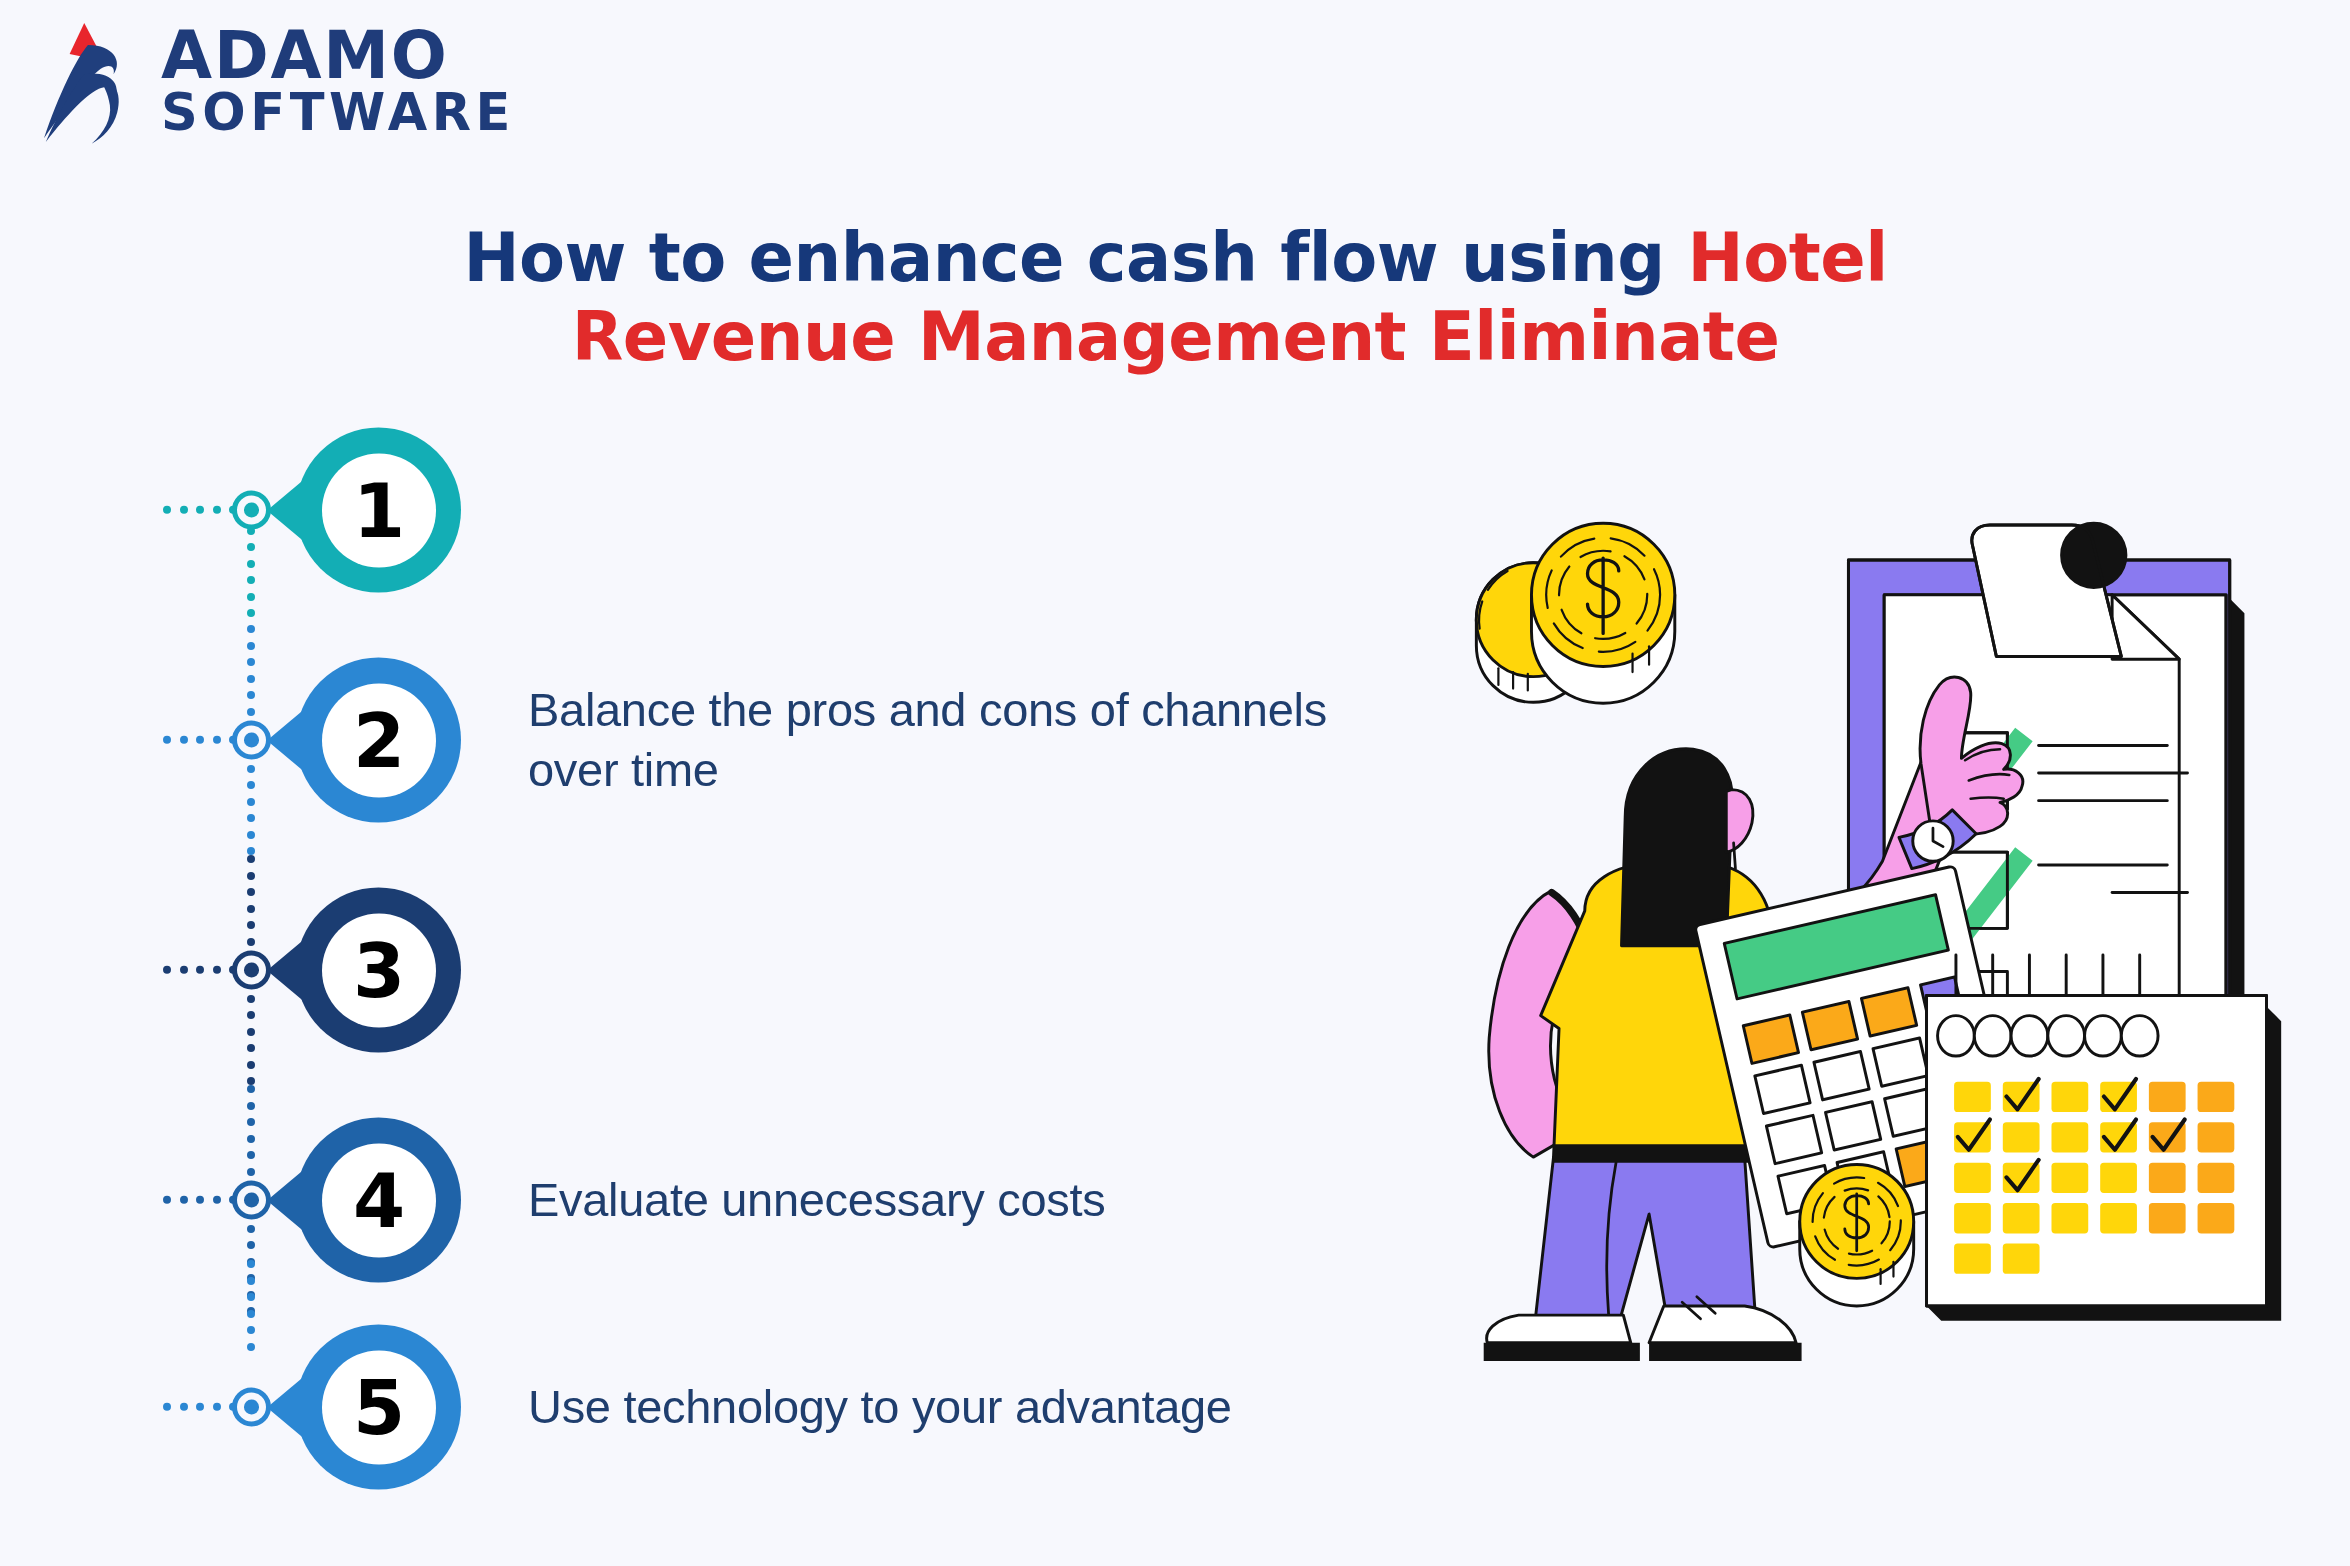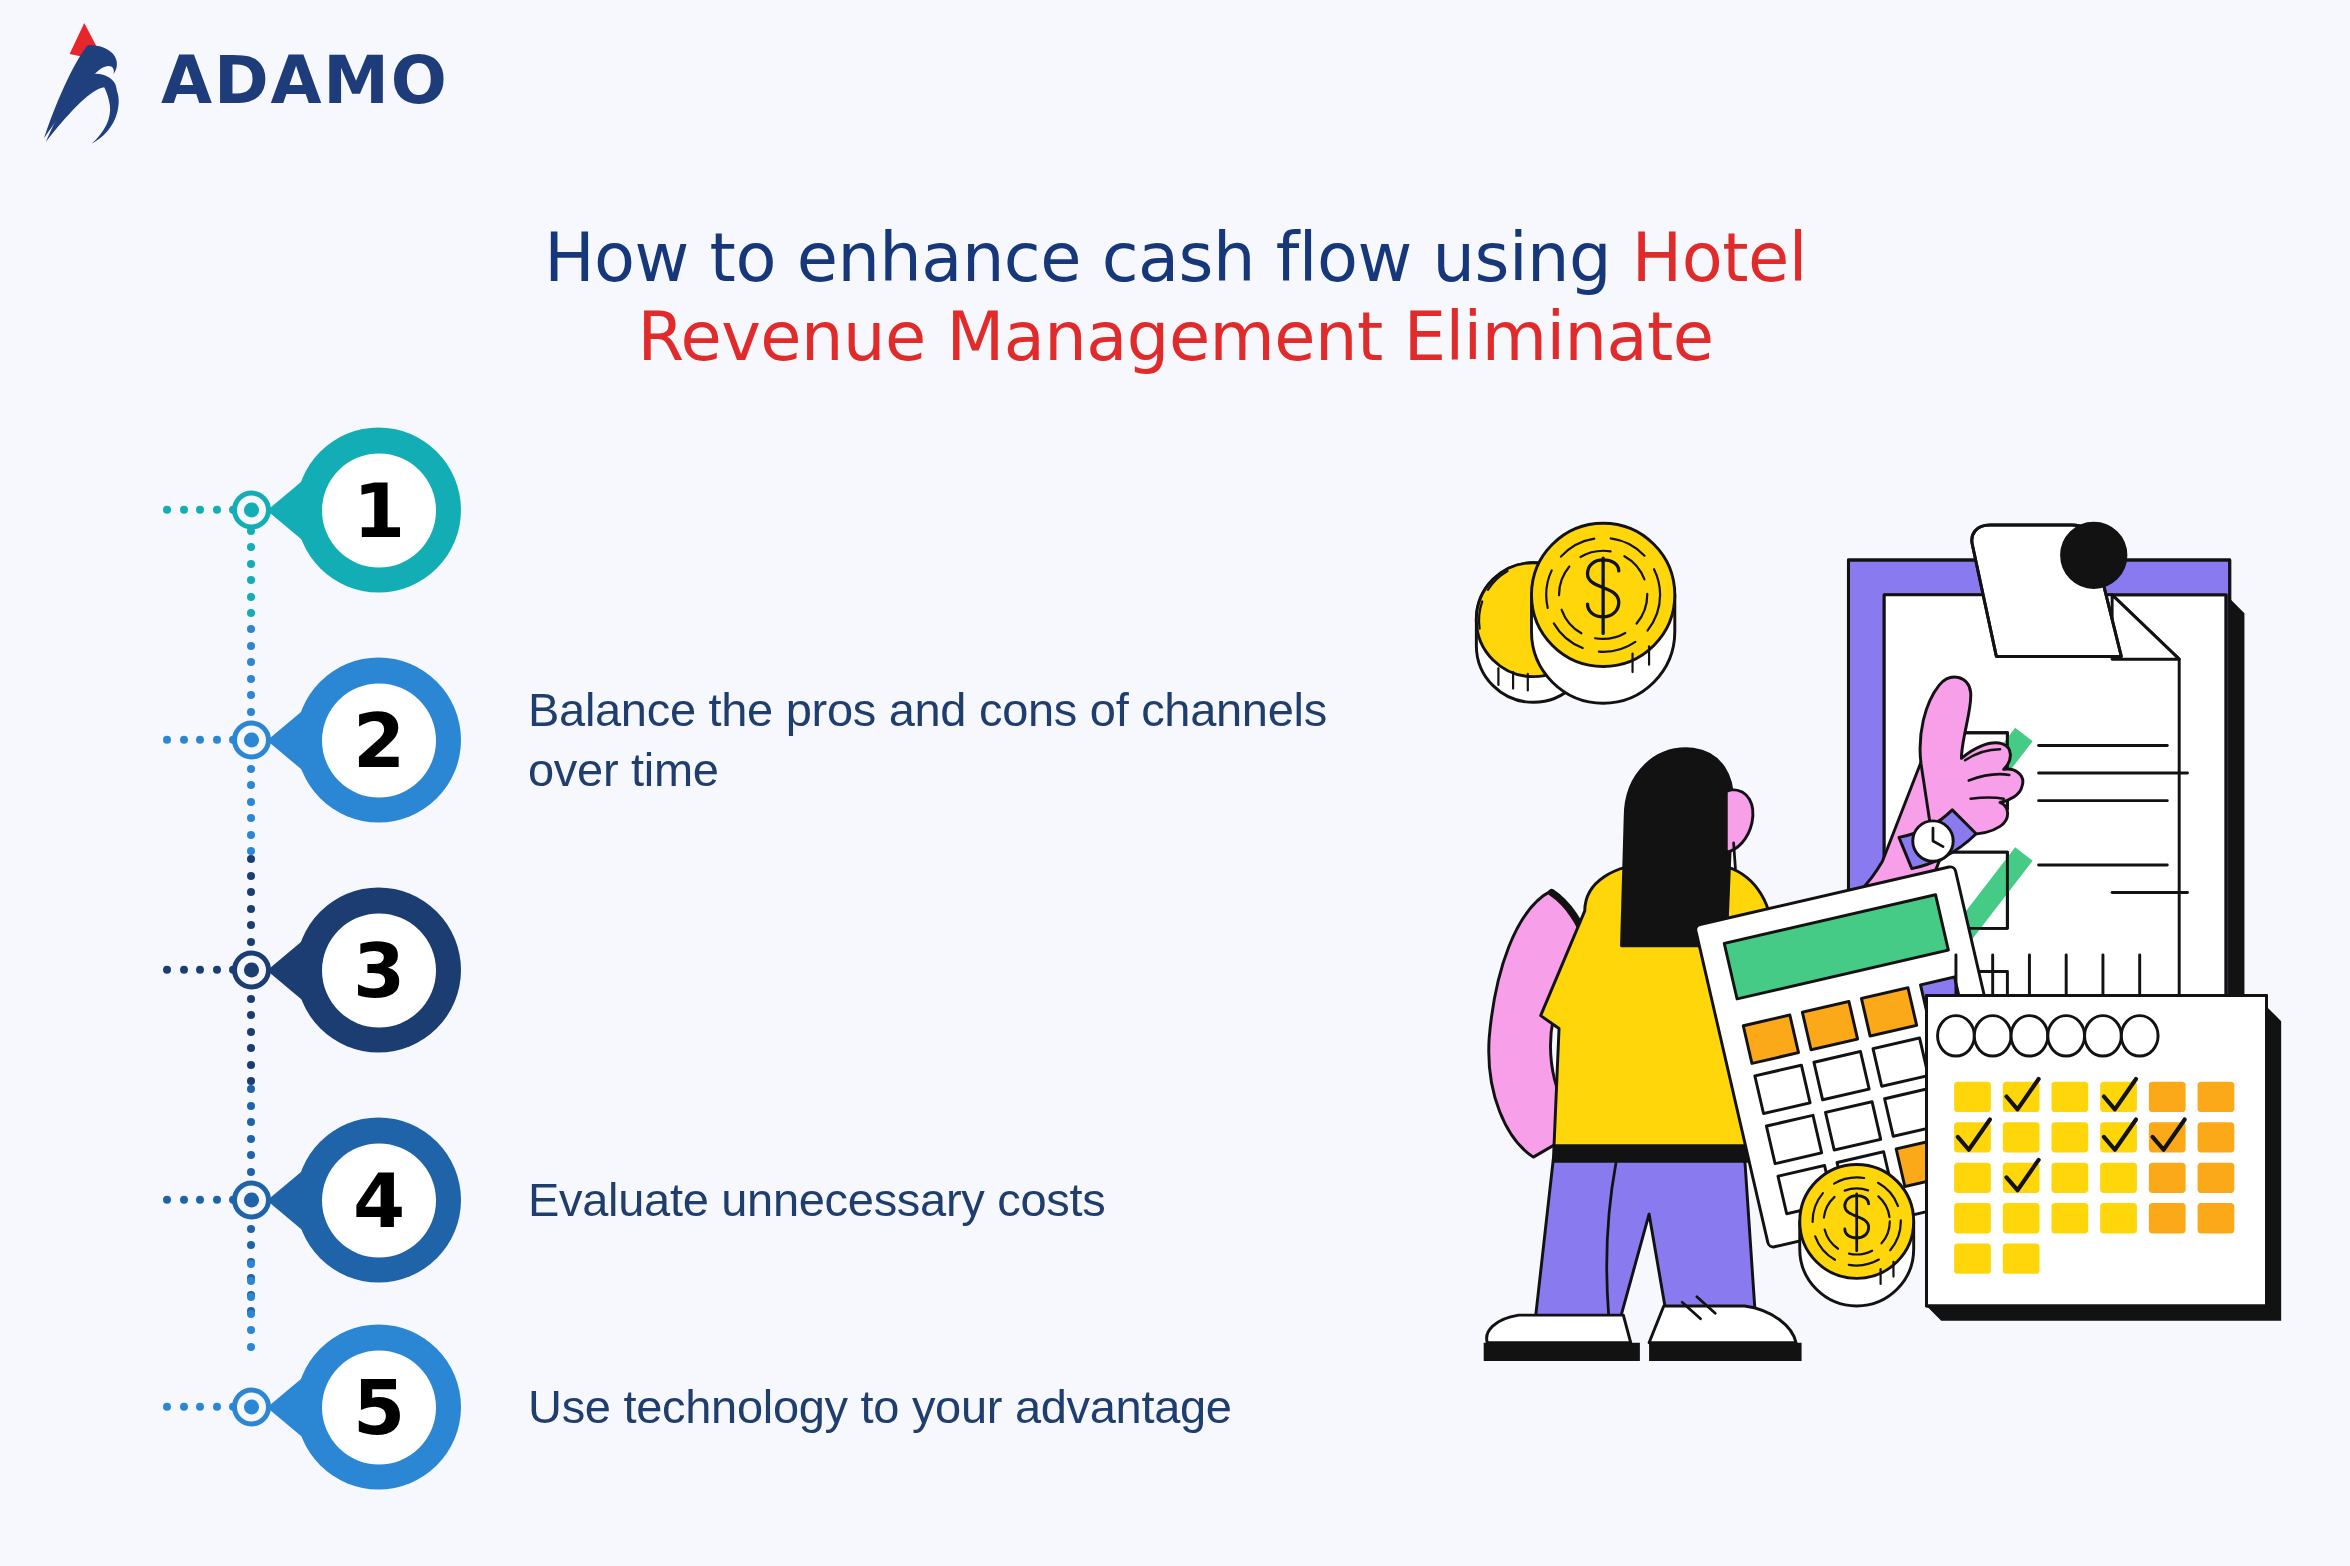--- a/index.html
+++ b/index.html
@@ -15,21 +15,21 @@
   .logo-mark{width:108px;height:129px;position:relative;}
   .logo-text{display:flex;flex-direction:column;line-height:0.98;}
   .logo-line1{font-size:66px;font-weight:800;letter-spacing:1.8px;color:#1F3C7A;font-family:"DejaVu Sans",sans-serif;}
   .logo-line2{font-size:51px;font-weight:800;letter-spacing:4.6px;color:#1F3C7A;font-family:"DejaVu Sans",sans-serif;}
 
   
   .title{
     position:absolute;left:395px;top:174px;width:1561px;
     text-align:center;line-height:1.18;
     font-family:"DejaVu Sans", sans-serif;
-    font-weight:400;font-size:67px;letter-spacing:-0.5px;
+    font-weight:700;font-size:67px;letter-spacing:-0.5px;
   }
   .t-navy{color:#16387A;}
   .t-red{color:#E12B2B;}
 
   
   .steps{position:absolute;left:0;top:395px;width:1433px;}
   .step{position:relative;height:230px;}
   .step:last-child{height:184px;}
 
   .lead-dots{
@@ -97,20 +97,21 @@
   <div class="logo-mark">
     <svg width="108" height="129" viewBox="0 0 118 140">
       <path d="M56 6 L78 48 L40 40 Z" fill="#E8252C"></path>
       <path d="M60 30 C48 44 28 84 12 132 C40 92 58 68 74 56 C84 50 90 54 88 62 C98 48 88 30 60 30 Z" fill="#203F7D"></path>
       <path d="M56 62 C44 76 26 108 14 136 C38 106 56 86 72 78 C86 72 92 80 88 92 C98 74 86 58 56 62 Z" fill="#203F7D"></path>
       <path d="M70 64 C88 66 98 82 92 104 C88 120 76 132 64 138 C78 126 86 110 84 96 C82 82 76 72 70 64 Z" fill="#203F7D"></path>
     </svg>
   </div>
   <div class="logo-text">
     <span class="logo-line1">ADAMO</span>
+    <span class="logo-line2">SOFTWARE</span>
   </div>
 </div>
 
 <h1 class="title">
   <span class="t-navy">How to enhance cash flow using </span><span class="t-red">Hotel</span><br>
   <span class="t-red">Revenue Management Eliminate</span>
 </h1>
 
 <div class="steps">
 

